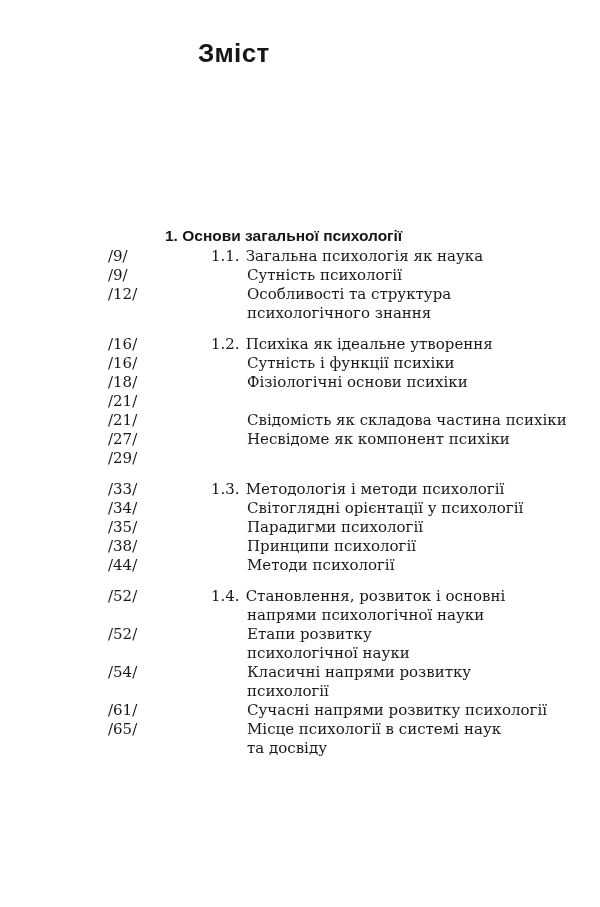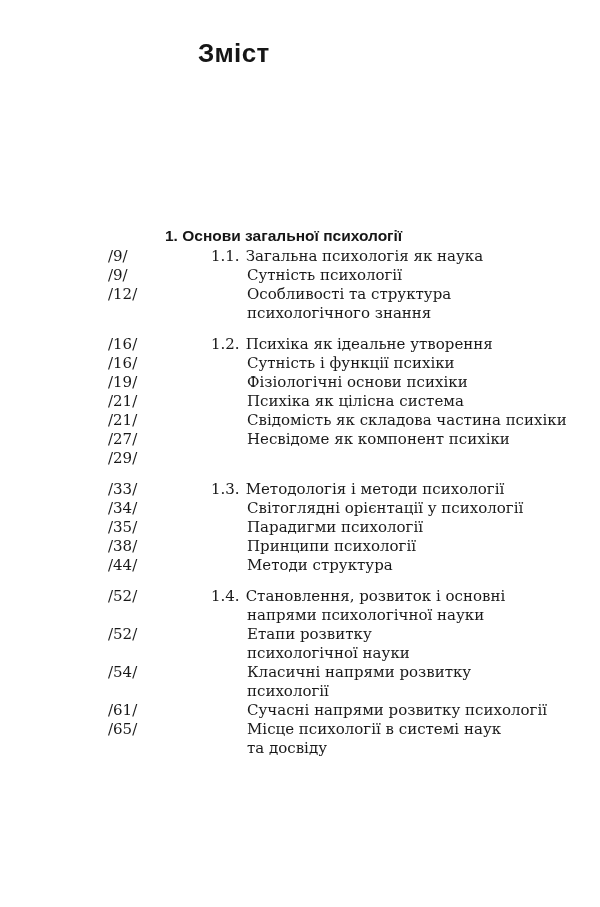--- a/index.html
+++ b/index.html
@@ -92,26 +92,25 @@
     <div class="group">
       <div class="row">
         <span class="pg">/16/</span>
         <div class="entry hang"><span class="num">1.2.</span><span class="title">Психіка як ідеальне утворення</span></div>
       </div>
       <div class="row">
         <span class="pg">/16/</span>
         <div class="entry"><span class="title">Сутність і функції психіки</span></div>
       </div>
       <div class="row">
-        <span class="pg">/19/</span>
+        <span class="pg">/18/</span>
         <div class="entry"><span class="title">Фізіологічні основи психіки</span></div>
       </div>
       <div class="row">
         <span class="pg">/21/</span>
-        <div class="entry"><span class="title">Психіка як цілісна система</span></div>
       </div>
       <div class="row">
         <span class="pg">/21/</span>
         <div class="entry"><span class="title">Свідомість як складова частина психіки</span></div>
       </div>
       <div class="row">
         <span class="pg">/27/</span>
         <div class="entry"><span class="title">Несвідоме як компонент психіки</span></div>
       </div>
       <div class="row">
@@ -131,21 +130,21 @@
       <div class="row">
         <span class="pg">/35/</span>
         <div class="entry"><span class="title">Парадигми психології</span></div>
       </div>
       <div class="row">
         <span class="pg">/38/</span>
         <div class="entry"><span class="title">Принципи психології</span></div>
       </div>
       <div class="row">
         <span class="pg">/44/</span>
-        <div class="entry"><span class="title">Методи структура</span></div>
+        <div class="entry"><span class="title">Методи психології</span></div>
       </div>
     </div>
 
     <div class="group">
       <div class="row">
         <span class="pg">/52/</span>
         <div class="entry hang"><span class="num">1.4.</span><span class="title">Становлення, розвиток і основні
 напрями психологічної науки</span></div>
       </div>
       <div class="row">

